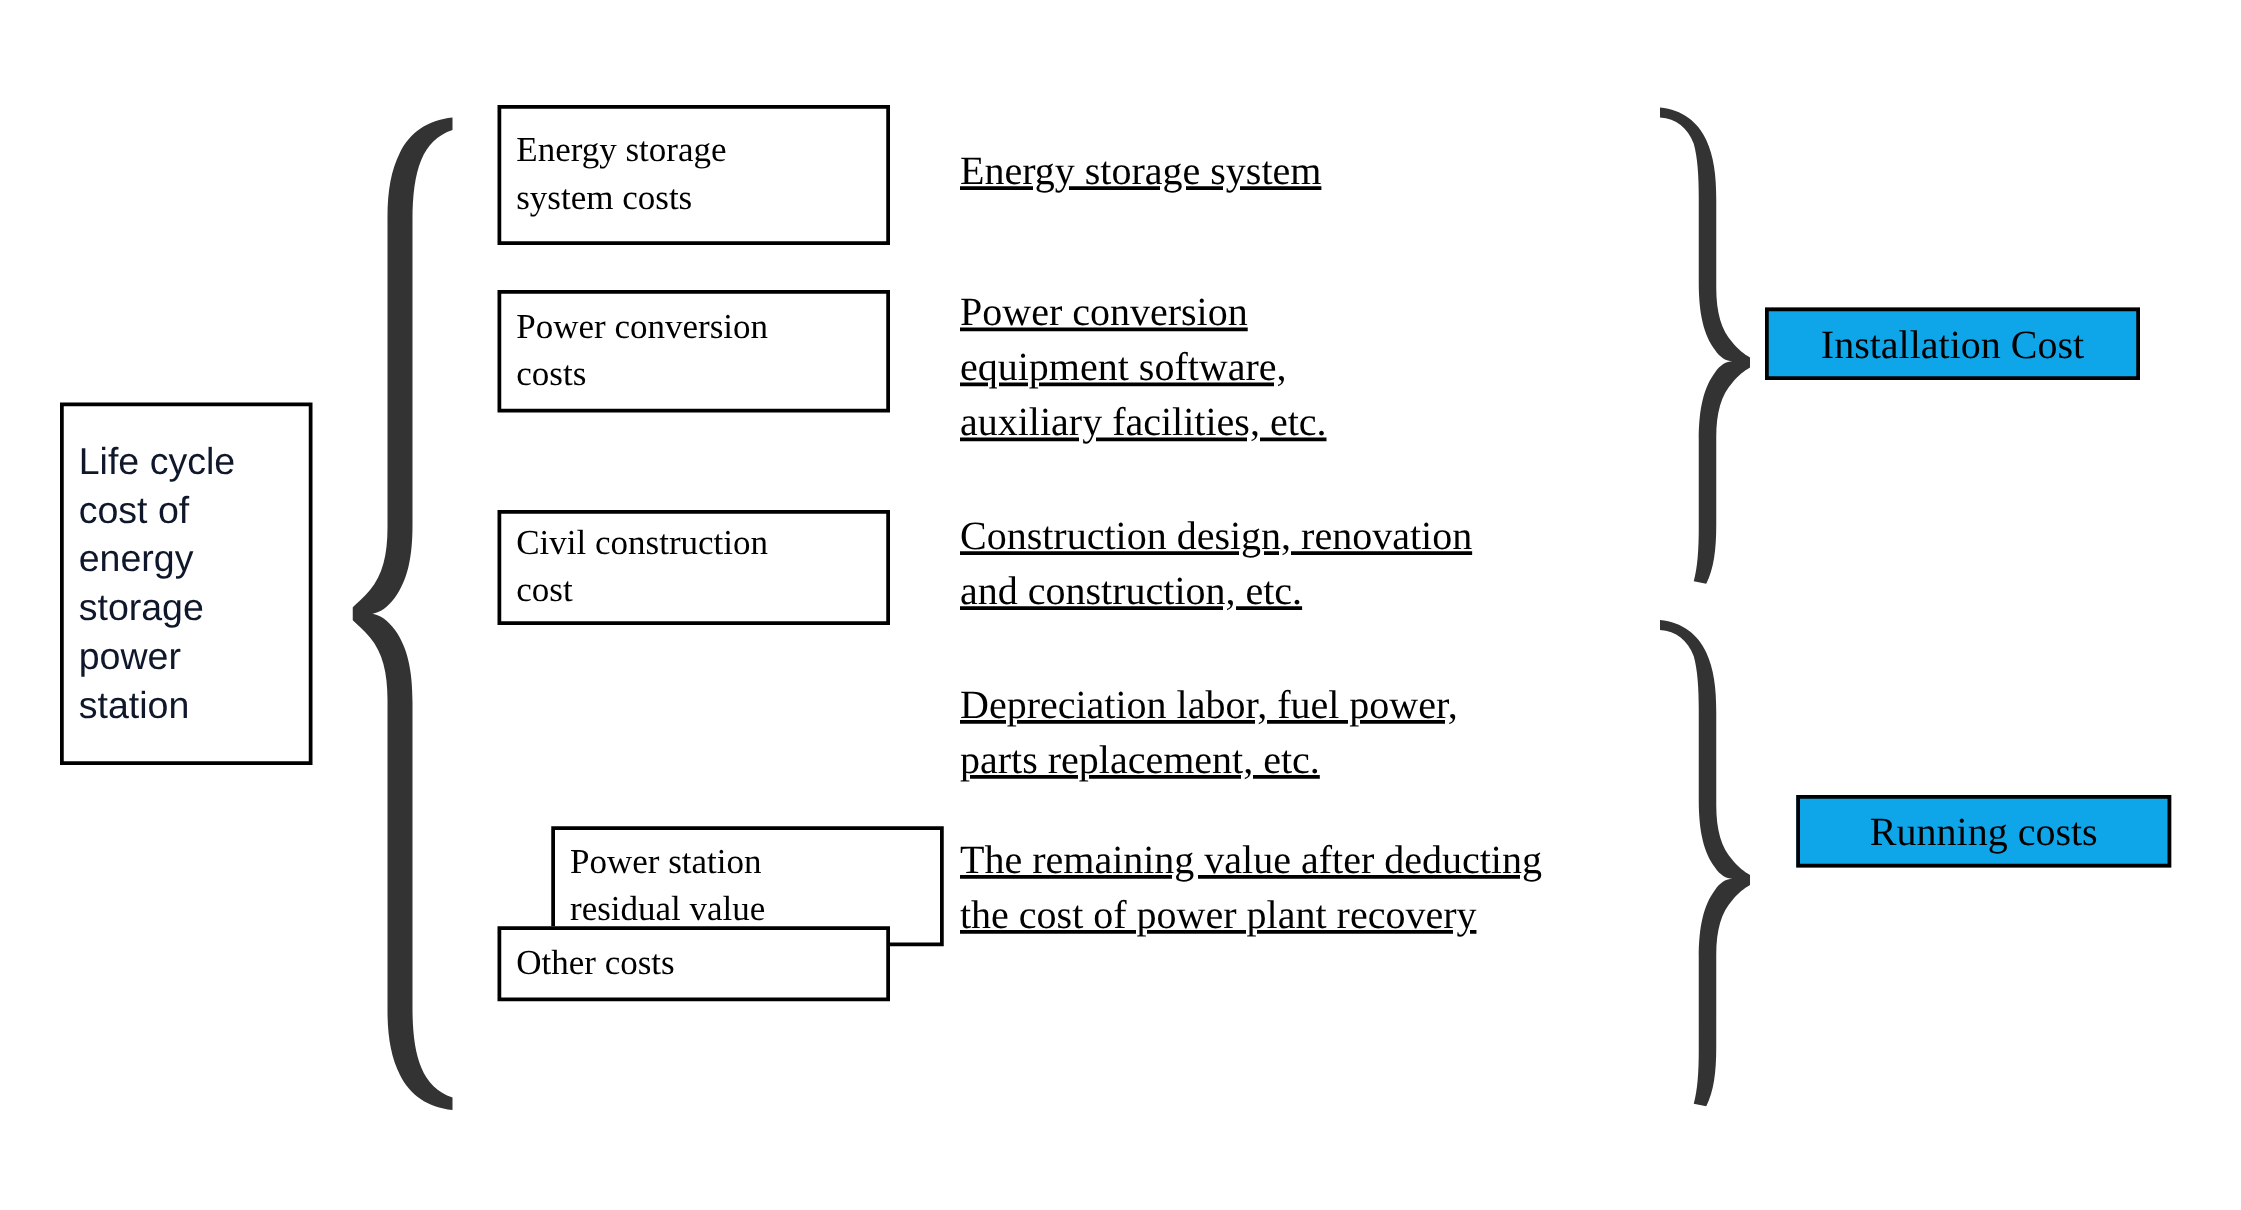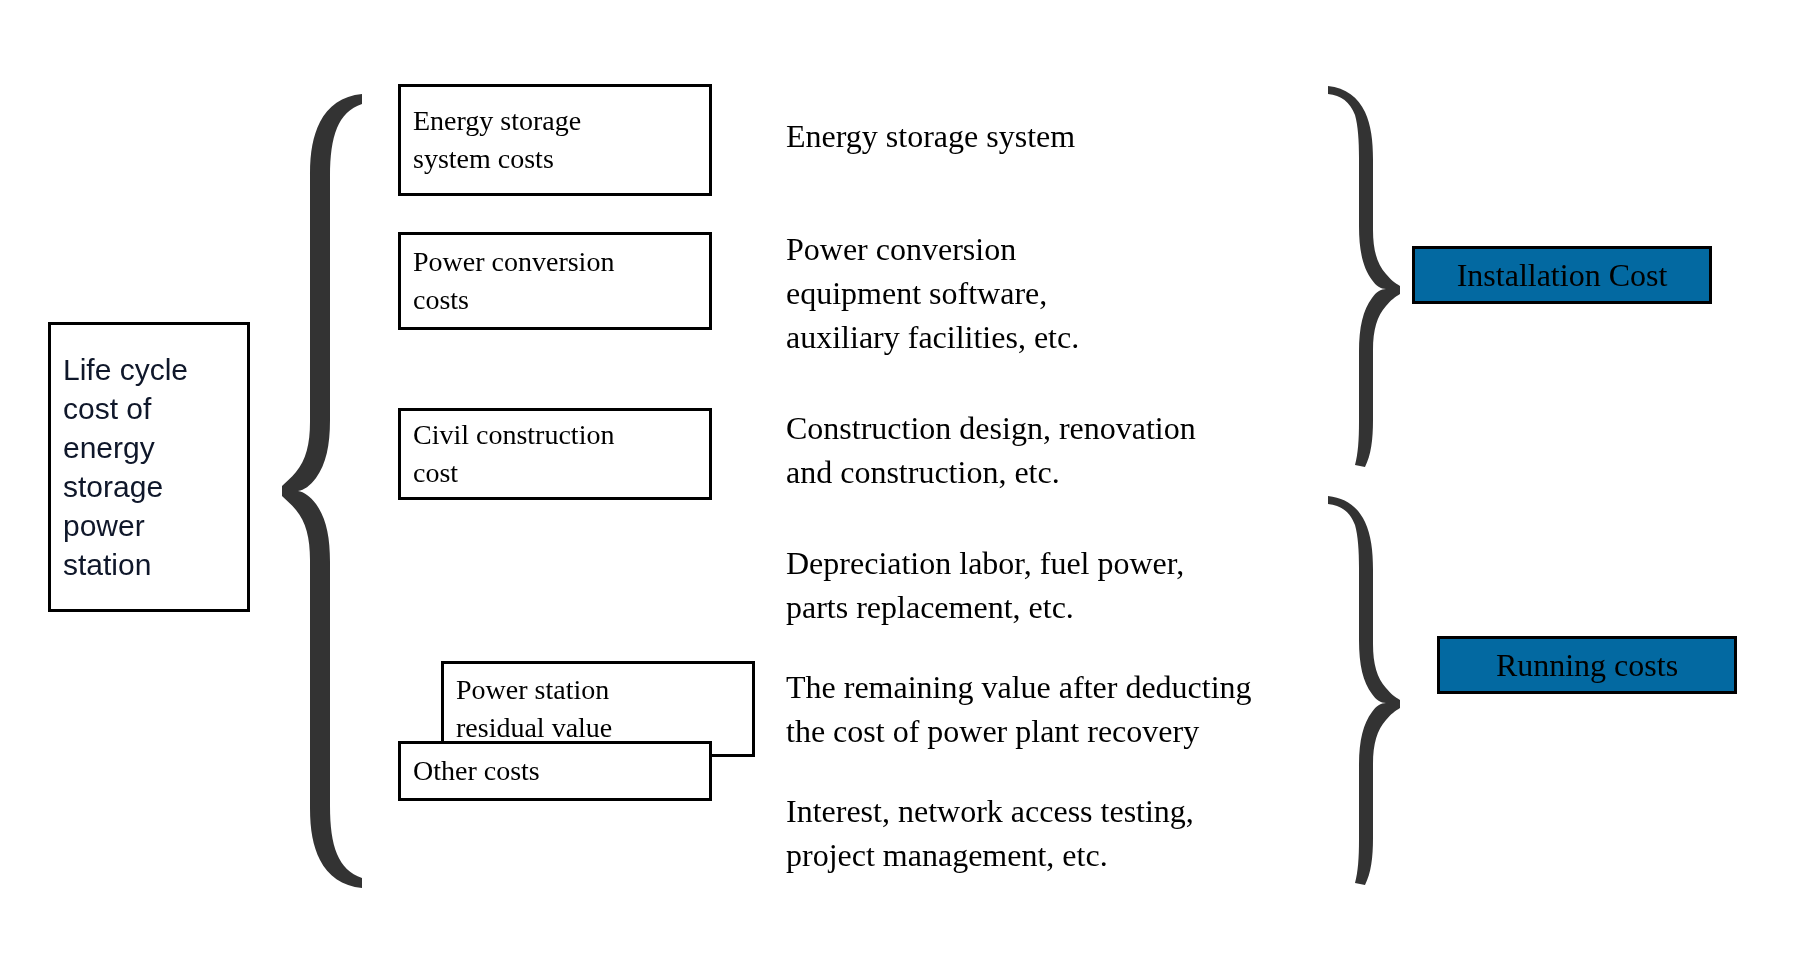--- a/index.html
+++ b/index.html
@@ -71,34 +71,35 @@
     font-size: 28px;
     line-height: 38px;
     padding-left: 12px;
     padding-right: 8px;
     white-space: pre-line;
   }
 
   
   .desc {
     position: absolute;
-    left: 786px;
+    left: 768px;
     font-family: "Liberation Serif", serif;
     font-size: 32px;
     line-height: 44px;
     white-space: pre-line;
     color: #000;
+    text-decoration: underline;
   }
 
   
   .group-box {
     position: absolute;
     border: 3px solid #000;
     box-sizing: border-box;
-    background: #0369a1;
+    background: #0ea5e9;
     display: flex;
     align-items: center;
     justify-content: center;
   }
   .group-box .group-label {
     font-family: "Liberation Serif", serif;
     font-size: 32px;
     line-height: 40px;
     padding: 0 14px;
     white-space: nowrap;
@@ -181,22 +182,20 @@
 
   <div class="desc" style="top:406px;">Construction design, renovation
 and construction, etc.</div>
 
   <div class="desc" style="top:541px;">Depreciation labor, fuel power,
 parts replacement, etc.</div>
 
   <div class="desc" style="top:665px;">The remaining value after deducting
 the cost of power plant recovery</div>
 
-  <div class="desc" style="top:789px;">Interest, network access testing,
-project management, etc.</div>
 
   <div class="brace" style="left:1328px; top:84px; width:72px; height:384px;">
     <svg width="72" height="384" viewBox="0 0 72 384" xmlns="http://www.w3.org/2000/svg" aria-hidden="true">
       <path fill="#333333" d="
         M 0 2
         C 18 4 30 13 37 28
         C 43 41 45 56 45 76
         L 45 146
         C 45 166 49 180 58 190
         C 63 196 67 199 72 202

